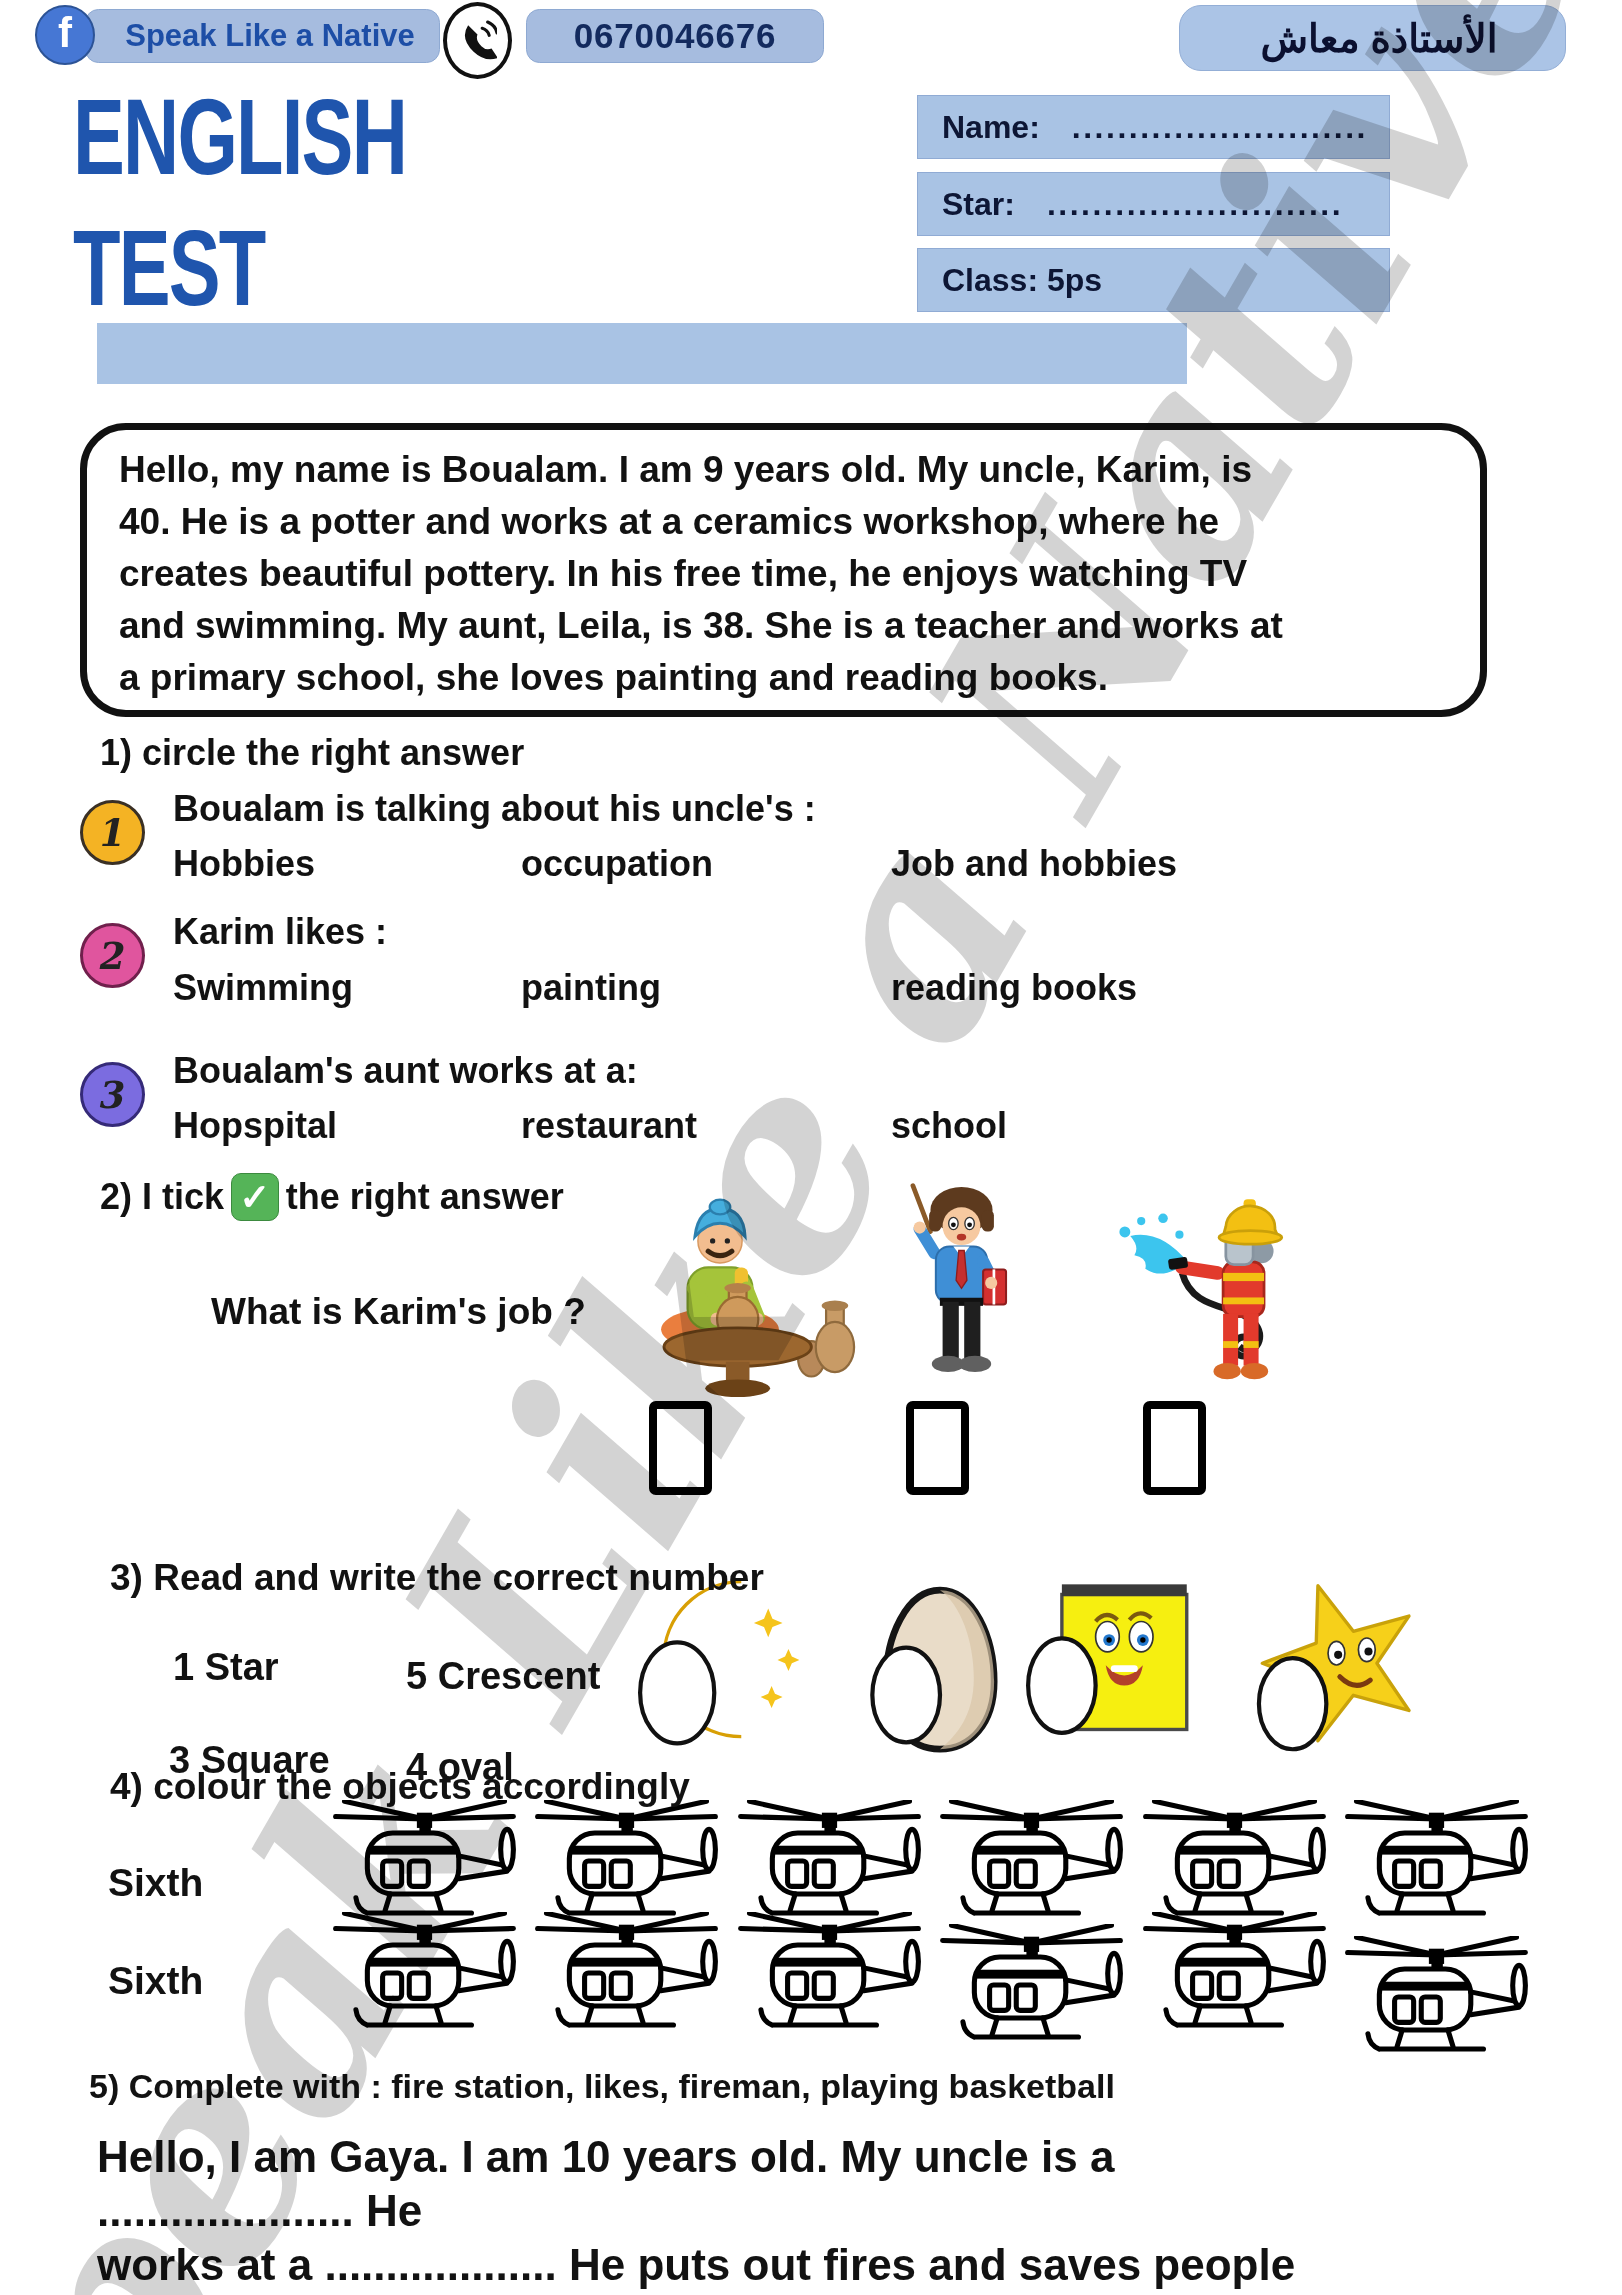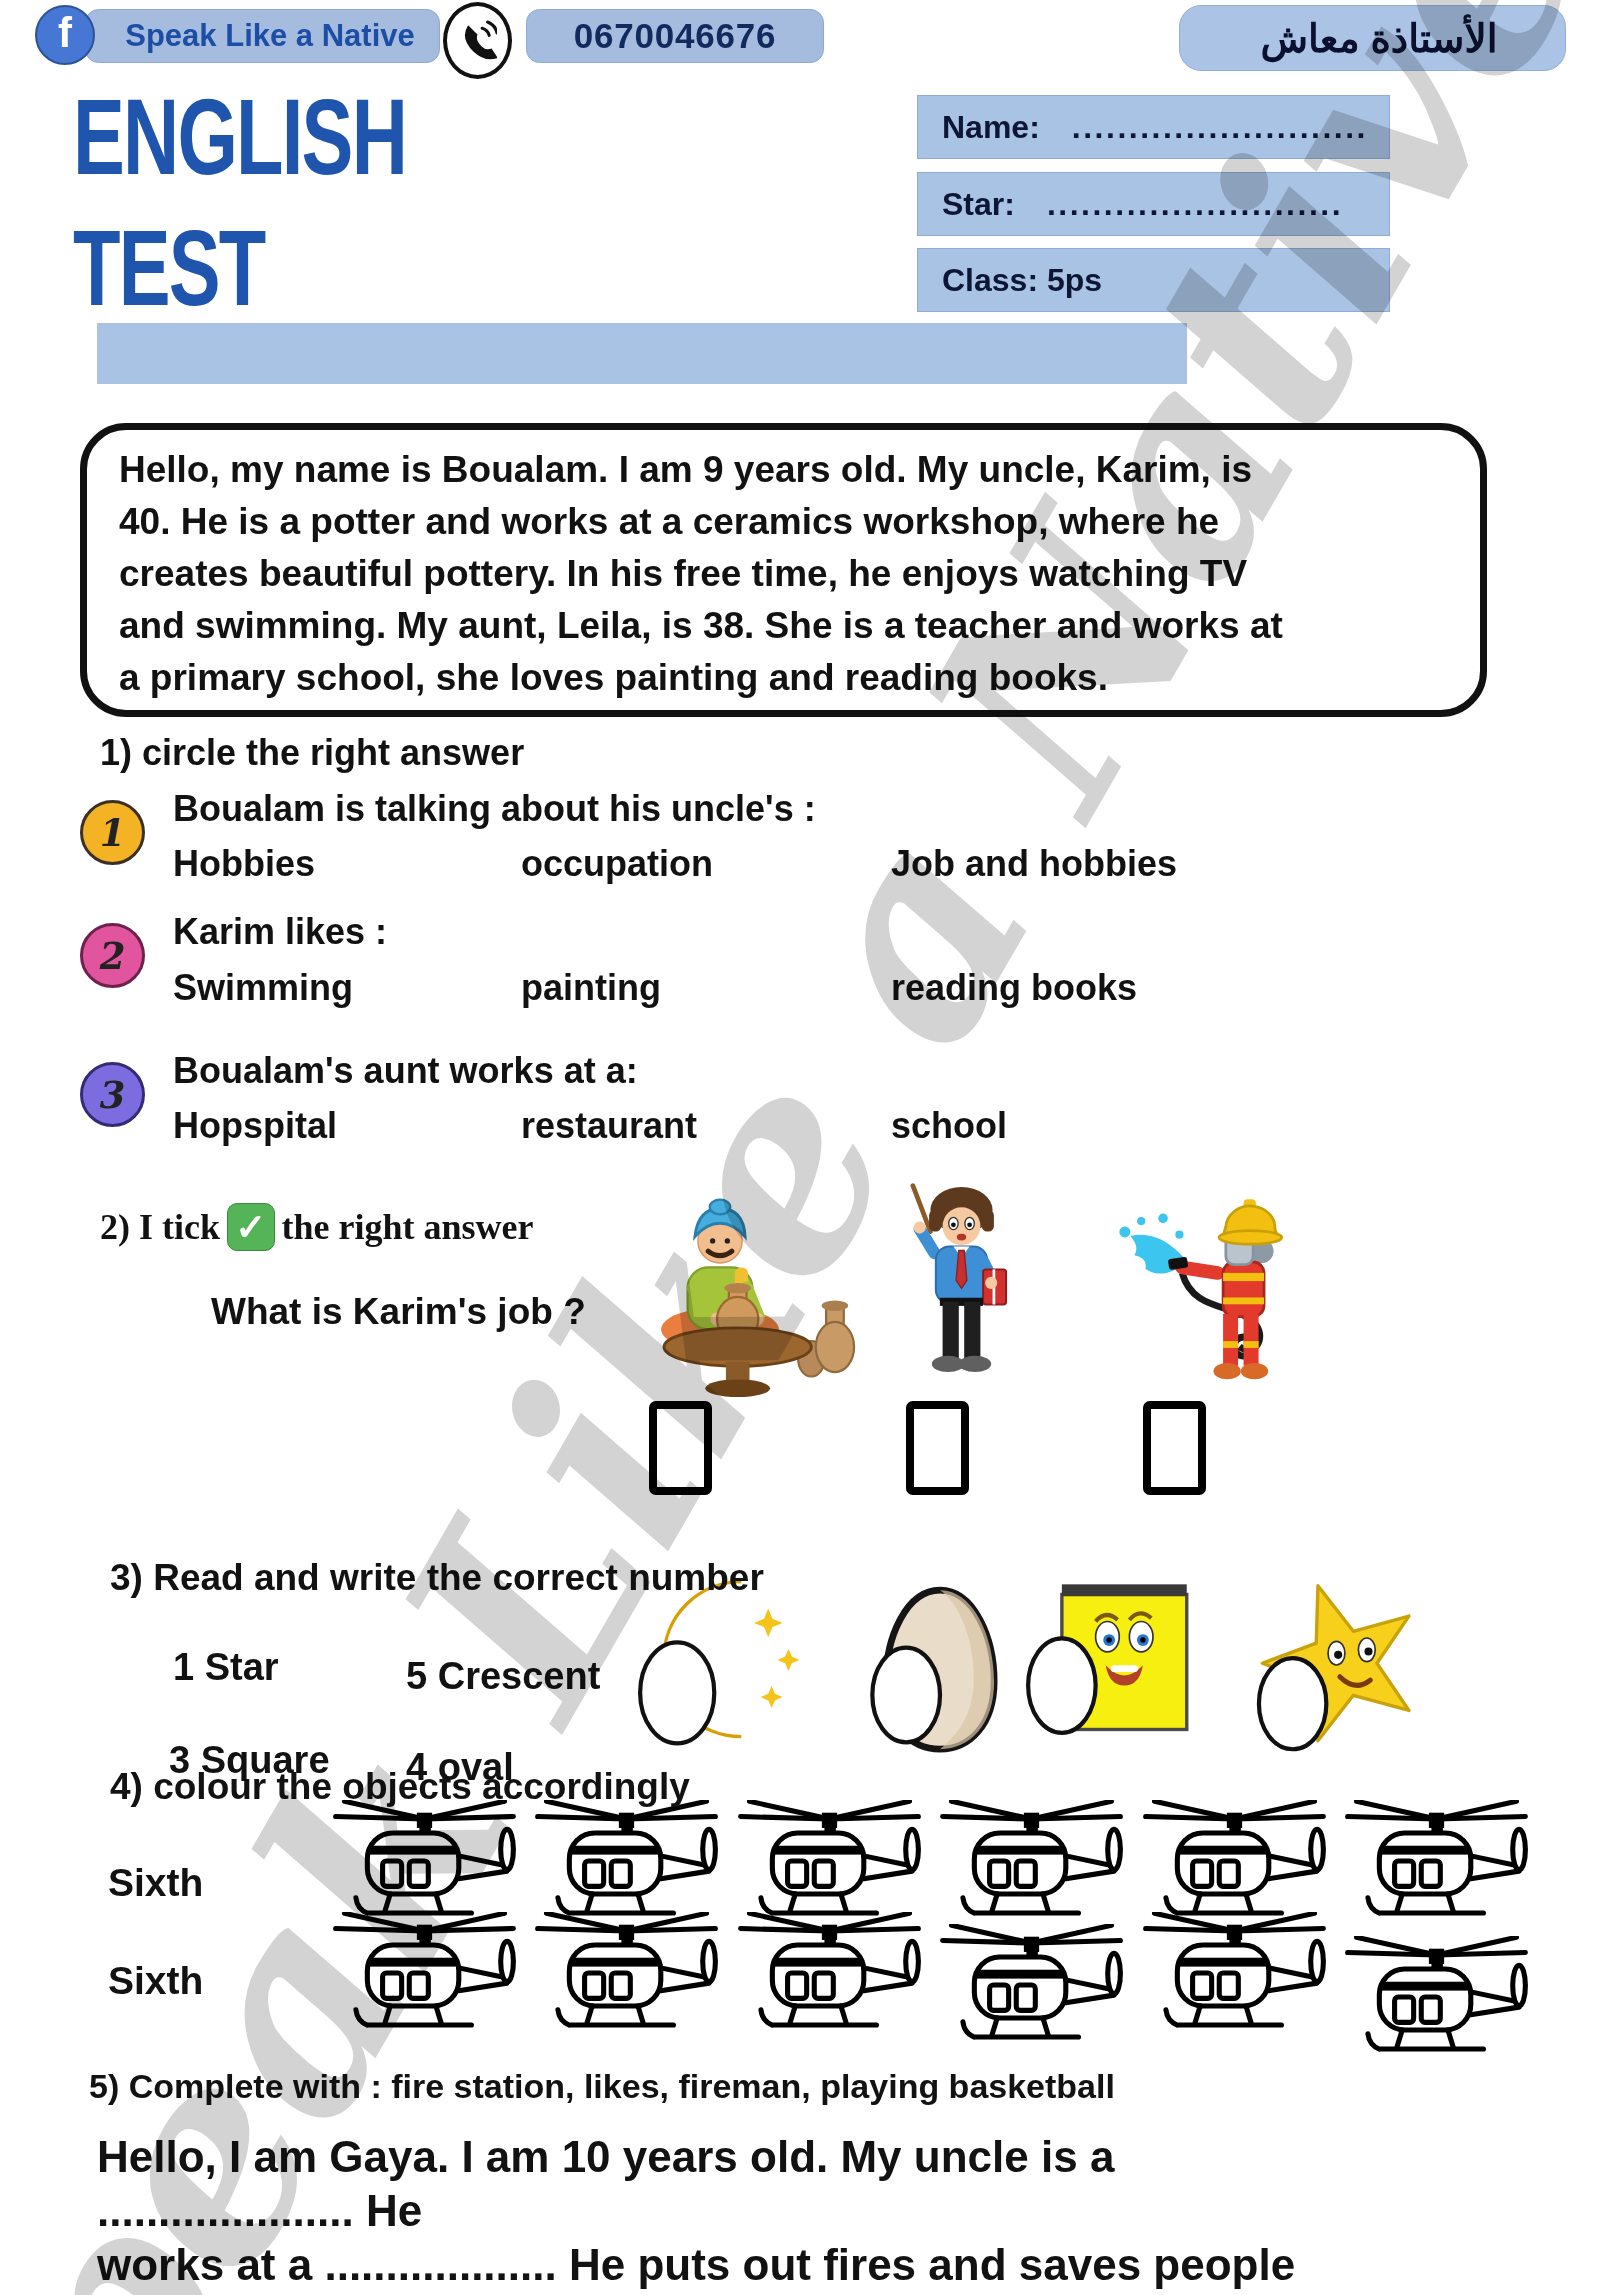--- a/index.html
+++ b/index.html
@@ -72,21 +72,21 @@
   }
   .badge-1{background:#f4b324;}
   .badge-2{background:#e0559e;border-color:#70204c;}
   .badge-3{background:#7b6ce0;border-color:#352a78;}
   .q1-question{left:173px;font-size:36px;z-index:2;}
   .opt-row{left:173px;display:flex;font-size:36px;z-index:2;}
   .opt-row .c1{width:348px;}
   .opt-row .c2{width:370px;}
 
   
-  .q2-heading{left:100px;top:1203px;display:flex;align-items:center;gap:6.8px;font-family:Liberation Serif, serif;}
+  .q2-heading{left:100px;top:1173px;display:flex;align-items:center;gap:6.8px;}
   .check-badge{
     width:46px;height:46px;background:#55b458;border-radius:10px;border:1.7px solid #3c8a3f;
     color:#fff;font-size:37px;display:flex;align-items:center;justify-content:center;
   }
   .check-badge::after{content:"✓";}
   .jobbox{
     width:47px;height:78px;border:8.5px solid #000;border-radius:6.8px;background:#fff;z-index:2;
   }
   .figure{z-index:1;}
 

